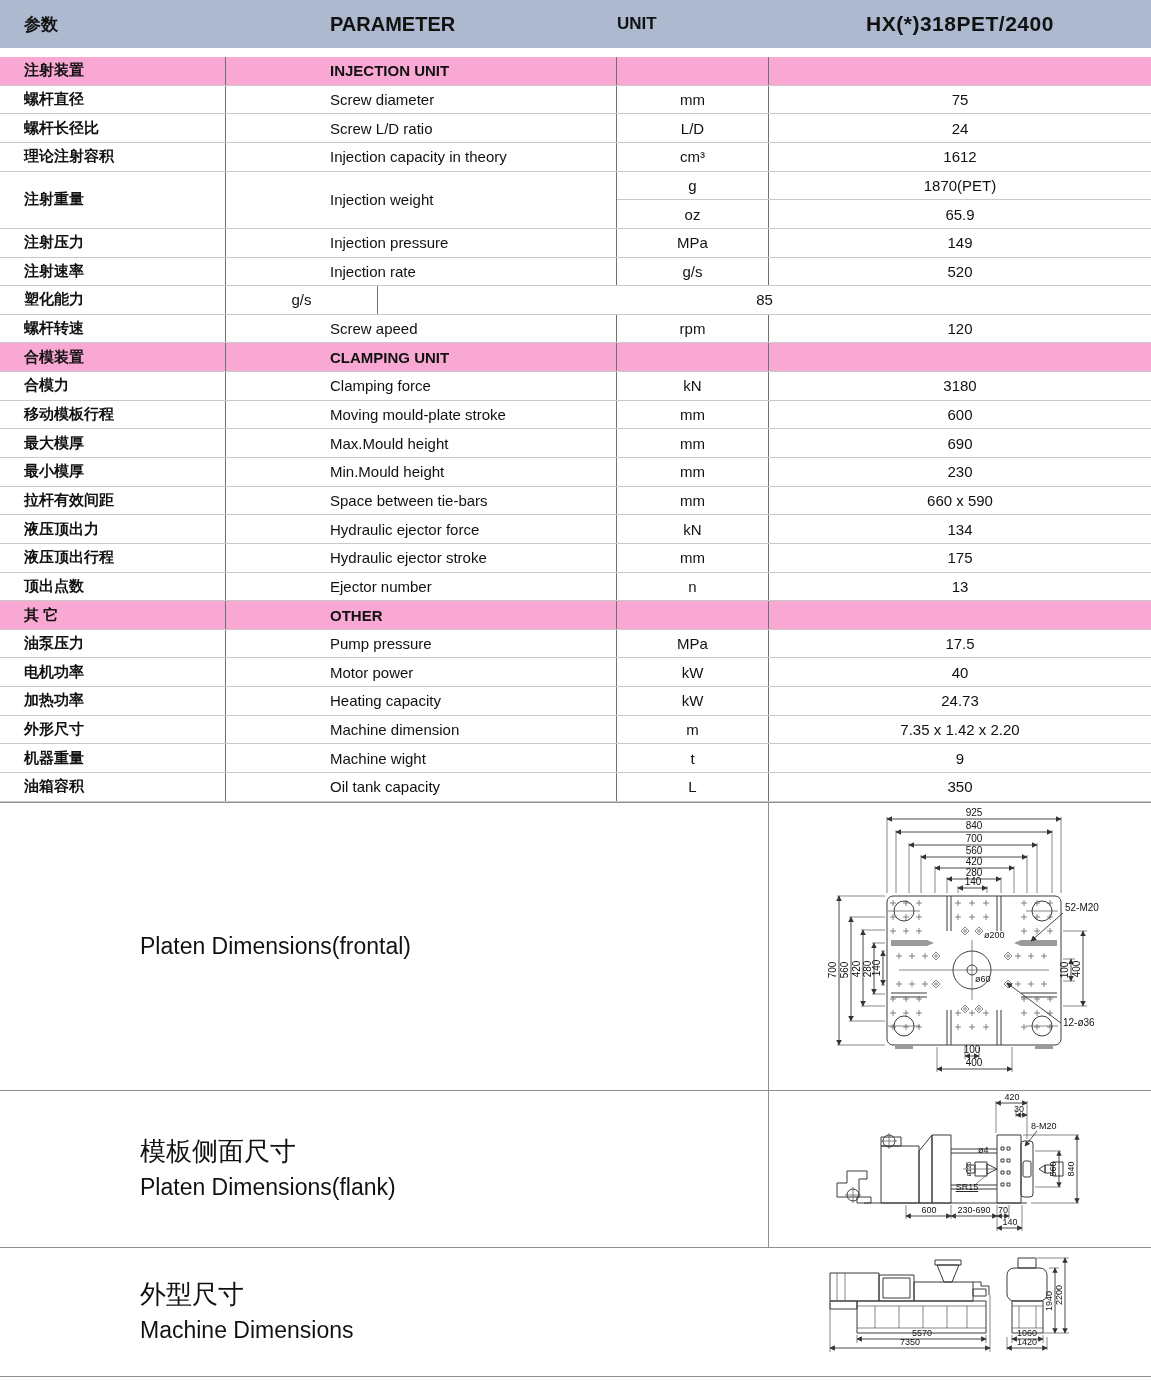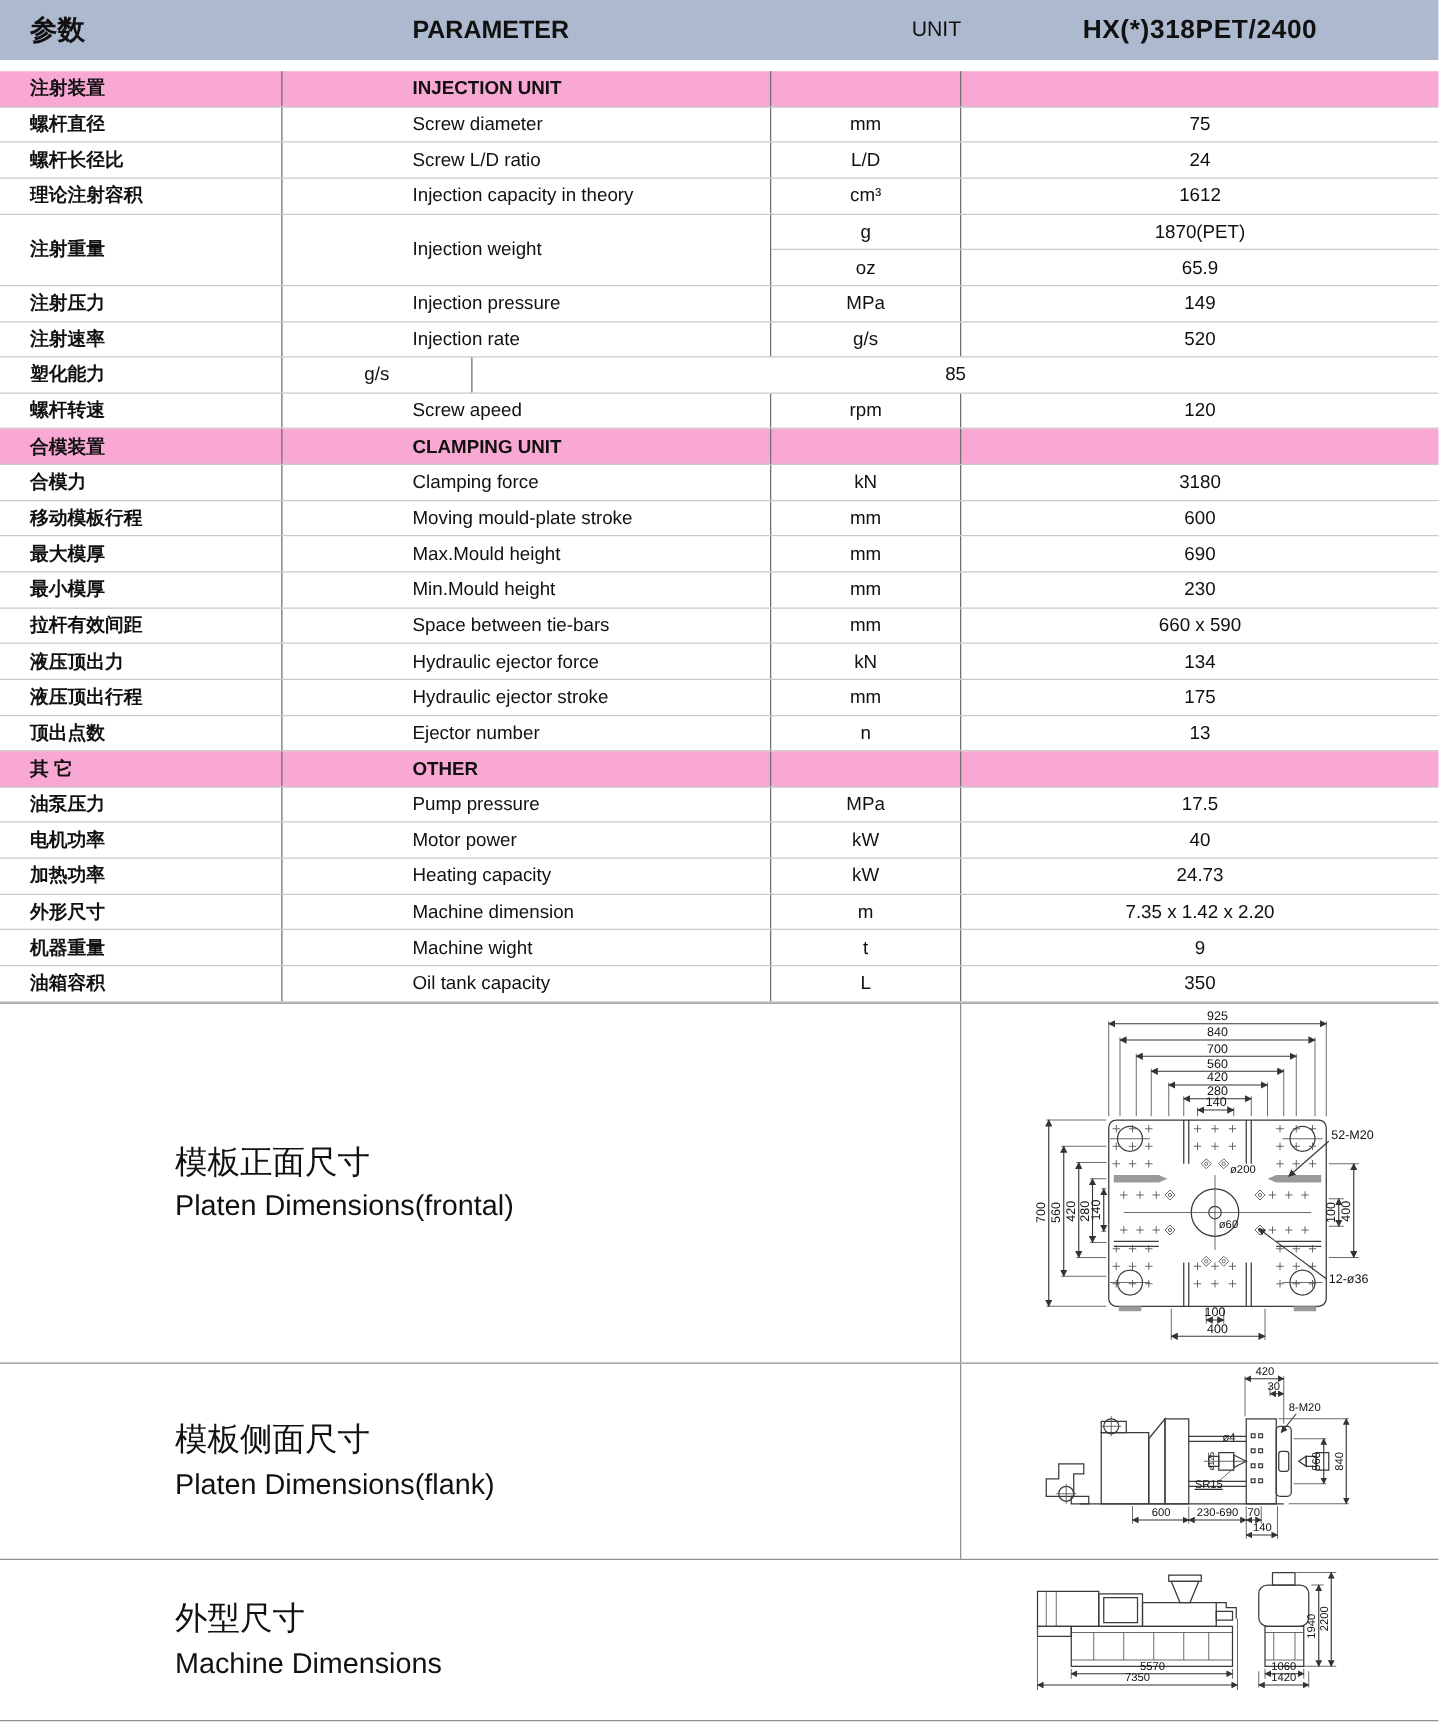--- a/index.html
+++ b/index.html
@@ -1,23 +1,23 @@
 <!DOCTYPE html>
 <html><head>
 <meta charset="utf-8">
 <style>
   html,body{margin:0;padding:0;background:#fff;}
   body{width:1151px;font-family:"Liberation Sans","DejaVu Sans",sans-serif;color:#111;}
   .page{width:1151px;height:1380px;position:relative;background:#fff;overflow:hidden;}
 
   
   .hdr{display:flex;align-items:center;height:48px;background:#acb9cf;}
-  .hdr .c1{font-weight:bold;font-size:22px;}
+  .hdr .c1{font-weight:bold;font-size:17px;}
   .hdr .c2{font-weight:bold;font-size:20px;}
-  .hdr .c3{font-weight:normal;font-size:17px;text-align:right;}
+  .hdr .c3{font-weight:bold;font-size:17px;text-align:left;}
   .hdr .c4{font-weight:bold;font-size:21px;text-align:center;letter-spacing:.5px;}
   .gap{height:9px;background:#fff;}
 
   
   .c1{width:226px;box-sizing:border-box;padding-left:24px;flex:none;}
   .c2{width:391px;box-sizing:border-box;padding-left:104px;flex:none;}
   .c3{width:152px;box-sizing:border-box;text-align:center;flex:none;}
   .c4{flex:1;text-align:center;}
 
   
@@ -232,21 +232,20 @@
       <div class="c2">Oil tank capacity</div>
       <div class="c3">L</div>
       <div class="c4">350</div>
     </div>
   </div>
 
   <div class="dbox-wrap">
 
     <div class="dbox" style="height:288px;">
       <div class="lbl">
-        <div class="cnl">模板正面尺寸</div>
         <div class="enl">Platen Dimensions(frontal)</div>
       </div>
       <div class="art divl">
         <svg width="382" height="286" viewBox="0 0 382 286">
           <defs>
             <marker id="ar1" viewBox="0 0 10 10" refX="9" refY="5" markerWidth="6.5" markerHeight="6.5" orient="auto-start-reverse">
                 <path d="M0 0L10 5L0 10z" fill="#333"></path>
               </marker>
             <g id="cr1">
                 <path class="thin" d="M-3 0H3M0 -3V3"></path>

